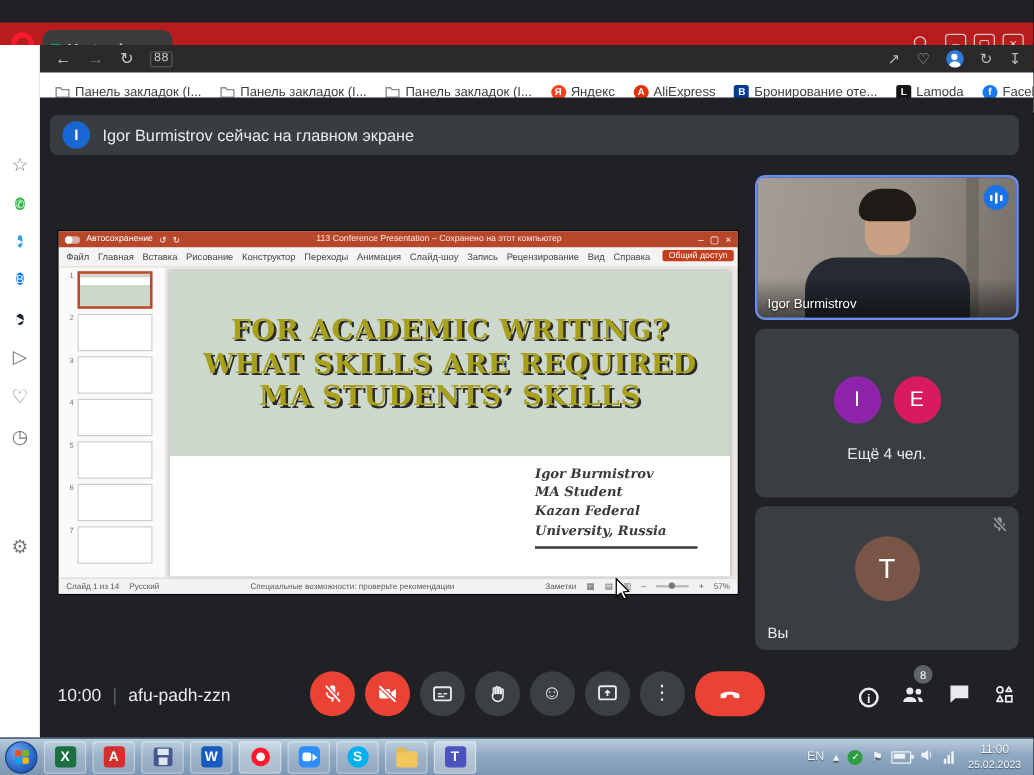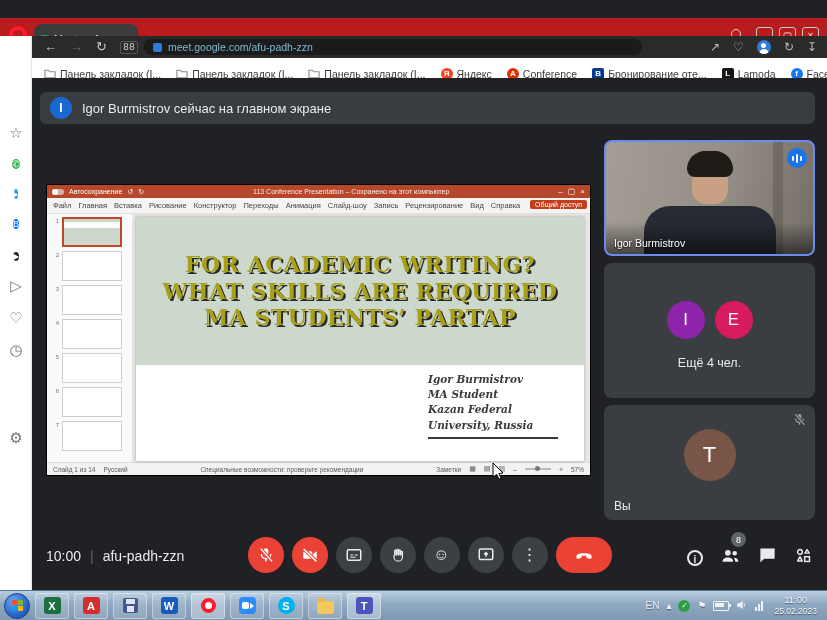--- a/index.html
+++ b/index.html
@@ -180,24 +180,20 @@
       <span class="winbox">▢</span>
       <span class="winbox">×</span>
     </div>
   </div>
 
   <div class="navbar">
     <span class="nav-ic" style="left:12px;">←</span>
     <span class="nav-ic nav-fwd" style="left:38px;">→</span>
     <span class="nav-ic" style="left:64px;">↻</span>
     <span class="nav-count">88</span>
-    <div class="addressbar">
-      <span class="site-icon"></span>
-      <span class="url">meet.google.com/afu-padh-zzn</span>
-    </div>
     <div class="nav-right">
       <span class="g">↗</span>
       <span class="g">♡</span>
       <span class="nav-avatar"></span>
       <span class="g">↻</span>
       <span class="g">↧</span>
     </div>
   </div>
 
   <div class="bmbar">
@@ -218,21 +214,21 @@
           <path d="M1.5 3h6l2 2.5h9v10h-17z" fill="none" stroke="#8a8a8a" stroke-width="1.8"></path>
         </svg>
       <span>Панель закладок (I...</span>
     </span>
     <span class="bm">
       <span class="bm-badge" style="background:#fc3f1d;">Я</span>
       <span>Яндекс</span>
     </span>
     <span class="bm">
       <span class="bm-badge" style="background:#e62e04;">A</span>
-      <span>Conference</span>
+      <span>AliExpress</span>
     </span>
     <span class="bm">
       <span class="bm-badge sq" style="background:#003b95;">B</span>
       <span>Бронирование оте...</span>
     </span>
     <span class="bm">
       <span class="bm-badge sq" style="background:#151515;">L</span>
       <span>Lamoda</span>
     </span>
     <span class="bm">
@@ -318,21 +314,21 @@
           <div class="th-row">
             <span class="th-num">7</span>
             <span class="th"><span class="th-h"></span><span class="th-g" style="width:40px;"></span><span class="th-g" style="width:42px;"></span><span class="th-g" style="width:32px;"></span></span>
           </div>
         </div>
         <div class="slide-area">
           <div class="slide">
             <div class="greenzone">
               <div class="slide-title">FOR ACADEMIC WRITING?</div>
               <div class="slide-title">WHAT SKILLS ARE REQUIRED</div>
-              <div class="slide-title">MA STUDENTS’ PARTAP</div>
+              <div class="slide-title">MA STUDENTS’ SKILLS</div>
             </div>
             <div class="whitezone">
               <div class="author">
                 <div>Igor Burmistrov</div>
                 <div>MA Student</div>
                 <div>Kazan Federal</div>
                 <div>University, Russia</div>
               </div>
             </div>
           </div>

